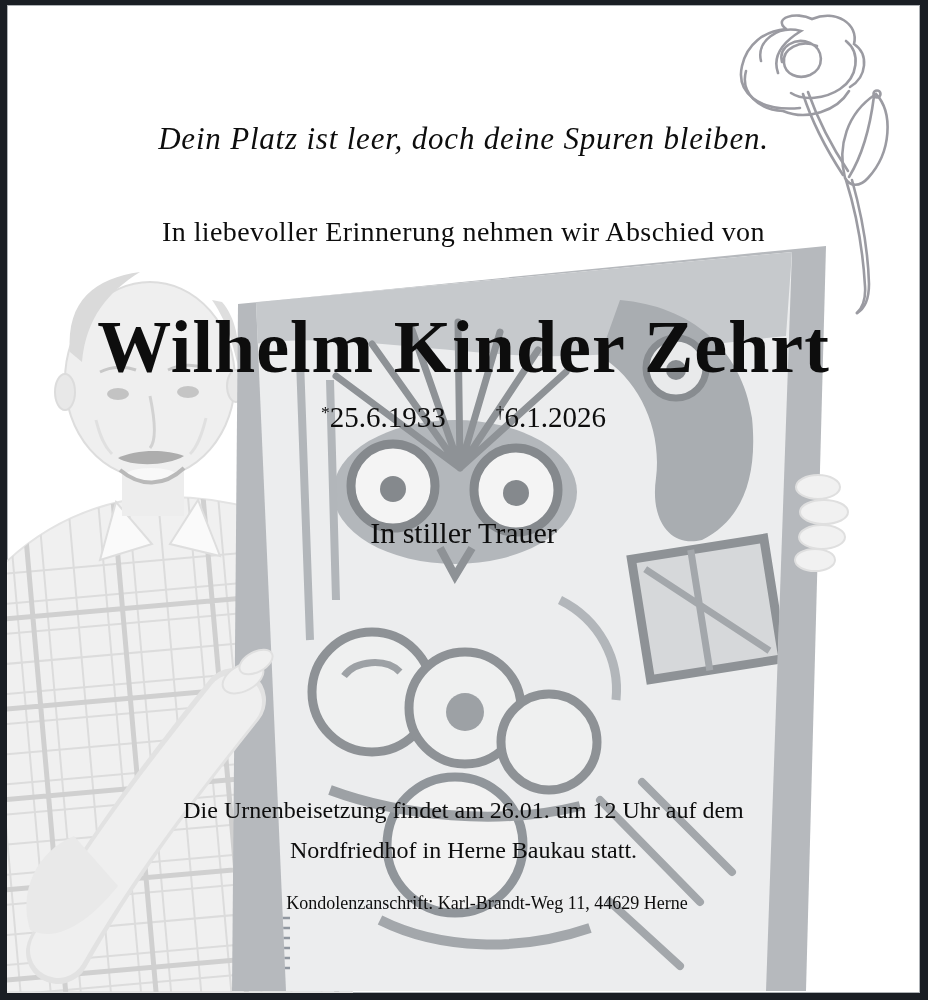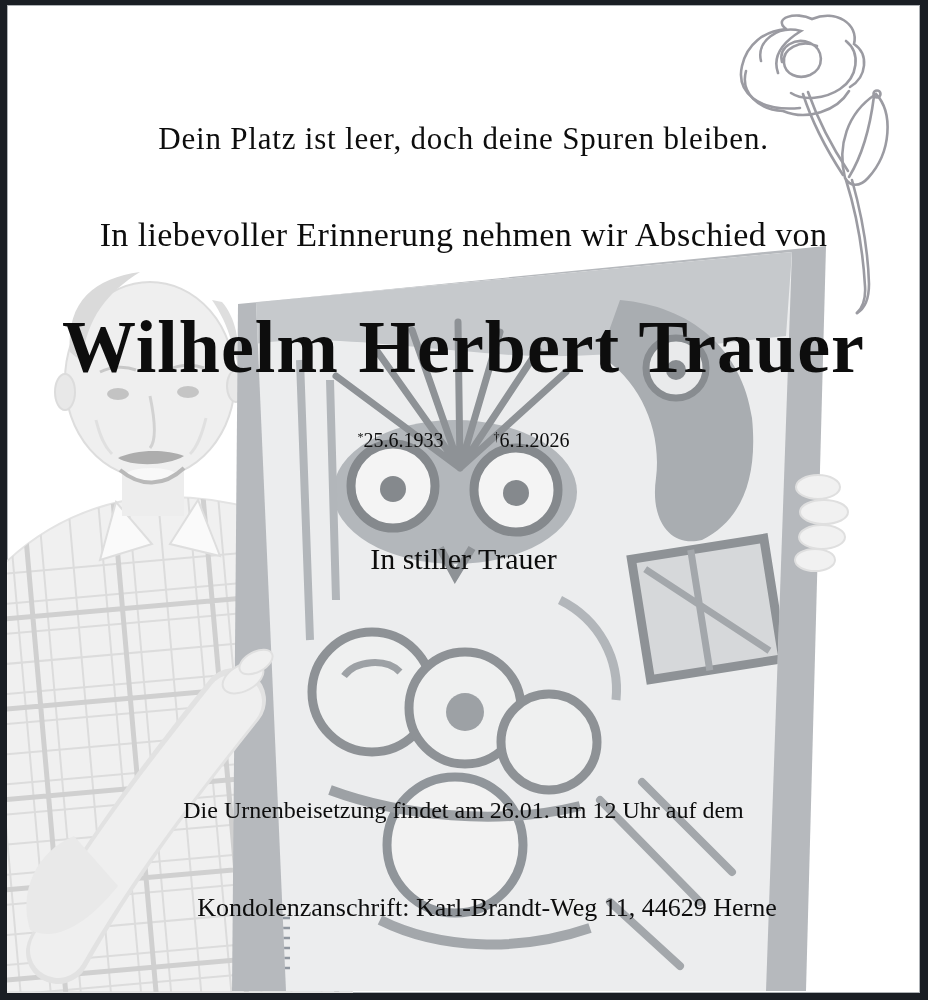--- a/index.html
+++ b/index.html
@@ -22,29 +22,29 @@
     position: absolute; left: -7px; top: -5px;
     width: 928px; height: 1000px;
     pointer-events: none;
   }
   .txt {
     position: absolute; left: 0; right: 0;
     text-align: center;
     color: #0d0d0d;
     white-space: nowrap;
   }
-  .quote   { top: 116px; font-size: 31px; letter-spacing: .8px; }
-  .intro   { top: 211px; font-size: 34px; letter-spacing: .4px; text-align: center; }
+  .quote   { top: 116px; font-size: 31px; font-style: italic; letter-spacing: .8px; }
+  .intro   { top: 211px; font-size: 28px; letter-spacing: .4px; text-align: center; }
   .name    { top: 300px; font-size: 74px; font-weight: bold; margin: 0; letter-spacing: 1px; }
-  .dates   { top: 396px; font-size: 20px; margin-top: 28px; }
+  .dates   { top: 396px; font-size: 29px; }
   .date-sym { font-size: 0.6em; vertical-align: 0.5em; }
   .date-gap { display: inline-block; width: 50px; }
-  .mourning { top: 532px; font-size: 30px; line-height: 43px; }
+  .mourning { top: 506px; font-size: 30px; line-height: 43px; }
   .funeral  { top: 785px; font-size: 24px; line-height: 40px; }
-  .condolence { top: 888px; font-size: 26px; margin-left: 47px; }
+  .condolence { top: 888px; font-size: 18px; margin-left: 47px; }
 </style>
 </head>
 <body>
 
 <div class="notice">
 
   <svg class="bg" viewBox="0 0 928 1000" aria-hidden="true">
     <defs>
       <clipPath id="canvasClip">
         <polygon points="256,302 792,252 766,991 286,991"></polygon>
@@ -160,29 +160,30 @@
 
       <path d="M 846,180 C 856,212 863,252 865,286 C 866,300 862,308 857,313"></path>
       <path d="M 852,180 C 861,212 868,250 869,284 C 869,299 864,309 857,313"></path>
     </g>
   </svg>
 
   <div class="txt quote">Dein Platz ist leer, doch deine Spuren bleiben.</div>
 
   <div class="txt intro">In liebevoller Erinnerung nehmen wir Abschied von</div>
 
-  <h1 class="txt name">Wilhelm Herbert Trauer</h1>
+  <h1 class="txt name">Wilhelm Kinder Zehrt</h1>
 
   <div class="txt dates">
     <span class="date-sym">*</span><span>25.6.1933</span><span class="date-gap"></span><span class="date-sym">†</span><span>6.1.2026</span>
   </div>
 
   <div class="txt mourning">
     <div>In stiller Trauer</div>
   </div>
 
   <div class="txt funeral">
     <div>Die Urnenbeisetzung findet am 26.01. um 12 Uhr auf dem</div>
+    <div>Nordfriedhof in Herne Baukau statt.</div>
   </div>
 
   <div class="txt condolence">Kondolenzanschrift: Karl-Brandt-Weg 11, 44629 Herne</div>
 
 </div>
 
 </body></html>

